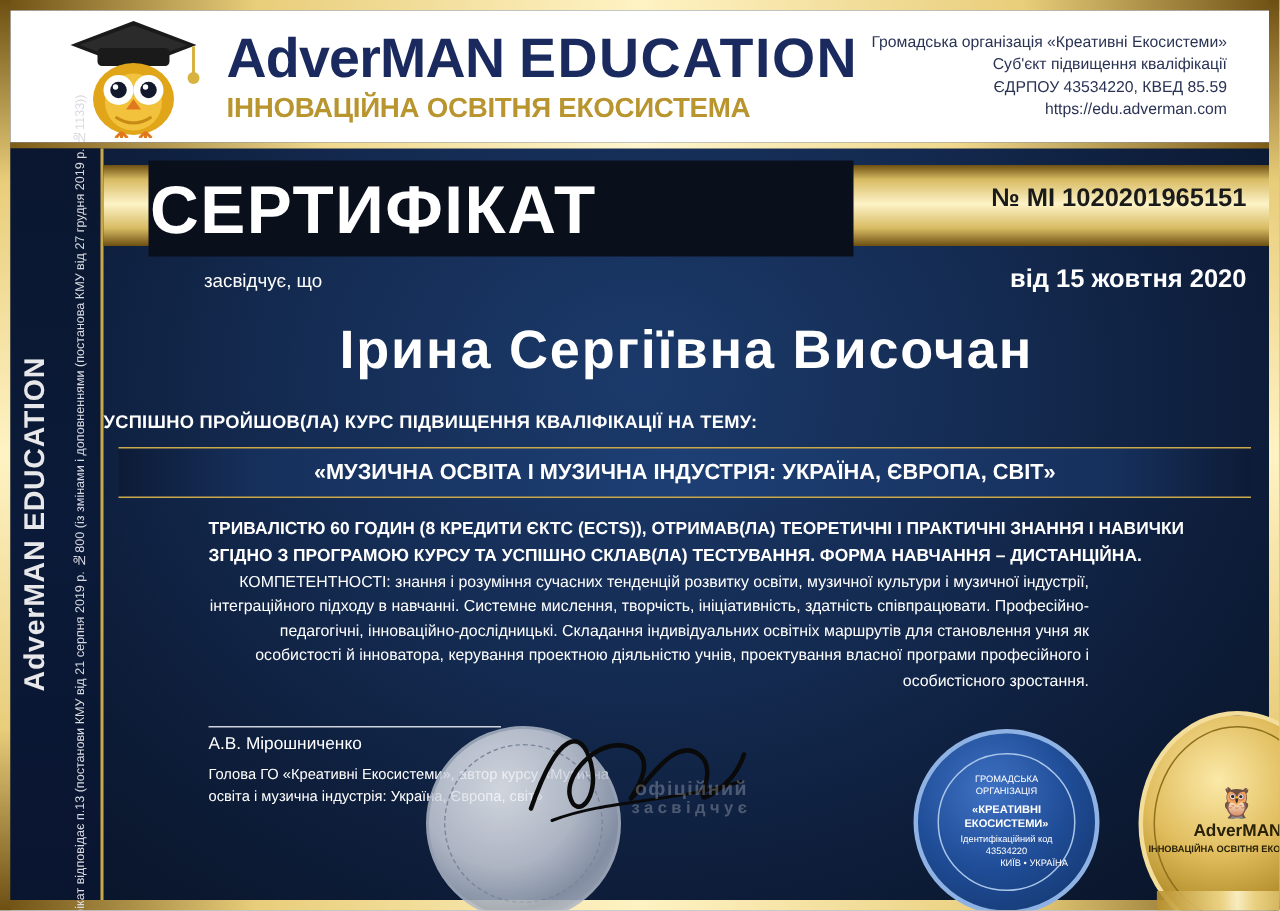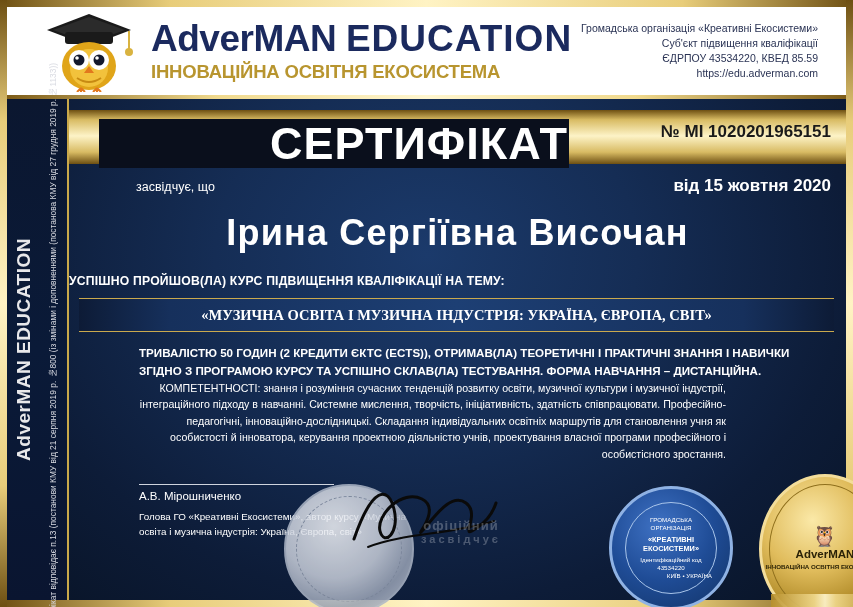--- a/index.html
+++ b/index.html
@@ -84,23 +84,23 @@
     text-align:center;
   }
 
   
   .title-band {
     position:absolute; left:69px; right:7px; top:110px; height:54px;
     background:linear-gradient(180deg,#6d4f12 0%,#d8bb63 18%,#fdf3c7 48%,#d8bb63 78%,#6d4f12 100%);
     display:flex; align-items:center;
   }
   .title-black {
-    position:absolute; left:100px; top:120px; width:468px; height:47px;
+    position:absolute; left:100px; top:108px; width:468px; height:62px;
     background:#0a0f1c;
-    display:flex; align-items:center; justify-content:flex-end;
+    display:flex; align-items:center; justify-content:flex-start;
     box-shadow: 0 0 0 1px #0a0f1c;
   }
   .title-text {
     font-size:45px; font-weight:bold; color:#ffffff; letter-spacing:1px;
     line-height:1; white-space:nowrap;
   }
   .cert-number {
     position:absolute; right:22px; top:122px;
     font-size:17px; font-weight:bold; color:#1a1a1a; white-space:nowrap;
   }
@@ -128,21 +128,21 @@
     letter-spacing:0.2px;
   }
 
   .course-band {
     position:absolute; left:10px; right:12px; top:134px; height:34px;
     background:linear-gradient(90deg,#0d1b36 0%,#16305c 12%,#1d3f74 50%,#16305c 88%,#0d1b36 100%);
     border-top:1px solid #caa94d; border-bottom:1px solid #caa94d;
     display:flex; align-items:center; justify-content:center;
   }
   .course-title {
-    font-size:14.5px; font-weight:bold; color:#ffffff; white-space:nowrap;font-family:Liberation Serif, serif;
+    font-size:14.5px; font-weight:bold; color:#ffffff; white-space:nowrap;
   }
 
   .duration {
     position:absolute; left:70px; right:30px; top:180px;
     font-size:11.6px; font-weight:bold; color:#ffffff; line-height:1.55;
     text-align:left;
   }
 
   .competences {
     position:absolute; left:70px; right:120px; top:216px;
@@ -292,21 +292,21 @@
     </div>
 
     <div class="recipient">Ірина Сергіївна Височан</div>
 
     <div class="passed">УСПІШНО ПРОЙШОВ(ЛА) КУРС ПІДВИЩЕННЯ КВАЛІФІКАЦІЇ НА ТЕМУ:</div>
 
     <div class="course-band">
       <div class="course-title">«МУЗИЧНА ОСВІТА І МУЗИЧНА ІНДУСТРІЯ: УКРАЇНА, ЄВРОПА, СВІТ»</div>
     </div>
 
-    <div class="duration">ТРИВАЛІСТЮ 50 ГОДИН (2 КРЕДИТИ ЄКТС (ECTS)), ОТРИМАВ(ЛА) ТЕОРЕТИЧНІ І ПРАКТИЧНІ ЗНАННЯ І НАВИЧКИ ЗГІДНО З ПРОГРАМОЮ КУРСУ ТА УСПІШНО СКЛАВ(ЛА) ТЕСТУВАННЯ. ФОРМА НАВЧАННЯ – ДИСТАНЦІЙНА.</div>
+    <div class="duration">ТРИВАЛІСТЮ 60 ГОДИН (8 КРЕДИТИ ЄКТС (ECTS)), ОТРИМАВ(ЛА) ТЕОРЕТИЧНІ І ПРАКТИЧНІ ЗНАННЯ І НАВИЧКИ ЗГІДНО З ПРОГРАМОЮ КУРСУ ТА УСПІШНО СКЛАВ(ЛА) ТЕСТУВАННЯ. ФОРМА НАВЧАННЯ – ДИСТАНЦІЙНА.</div>
 
     <div class="competences">КОМПЕТЕНТНОСТІ: знання і розуміння сучасних тенденцій розвитку освіти, музичної культури і музичної індустрії, інтеграційного підходу в навчанні. Системне мислення, творчість, ініціативність, здатність співпрацювати. Професійно-педагогічні, інноваційно-дослідницькі. Складання індивідуальних освітніх маршрутів для становлення учня як особистості й інноватора, керування проектною діяльністю учнів, проектування власної програми професійного і особистісного зростання.</div>
 
     <div class="sig-block">
       <div class="sig-line"></div>
       <div class="sig-name">А.В. Мірошниченко</div>
       <div class="sig-role">Голова ГО «Креативні Екосистеми», автор курсу «Музична освіта і музична індустрія: Україна, Європа, світ»</div>
     </div>
 
     <div class="seal seal-silver"></div>

